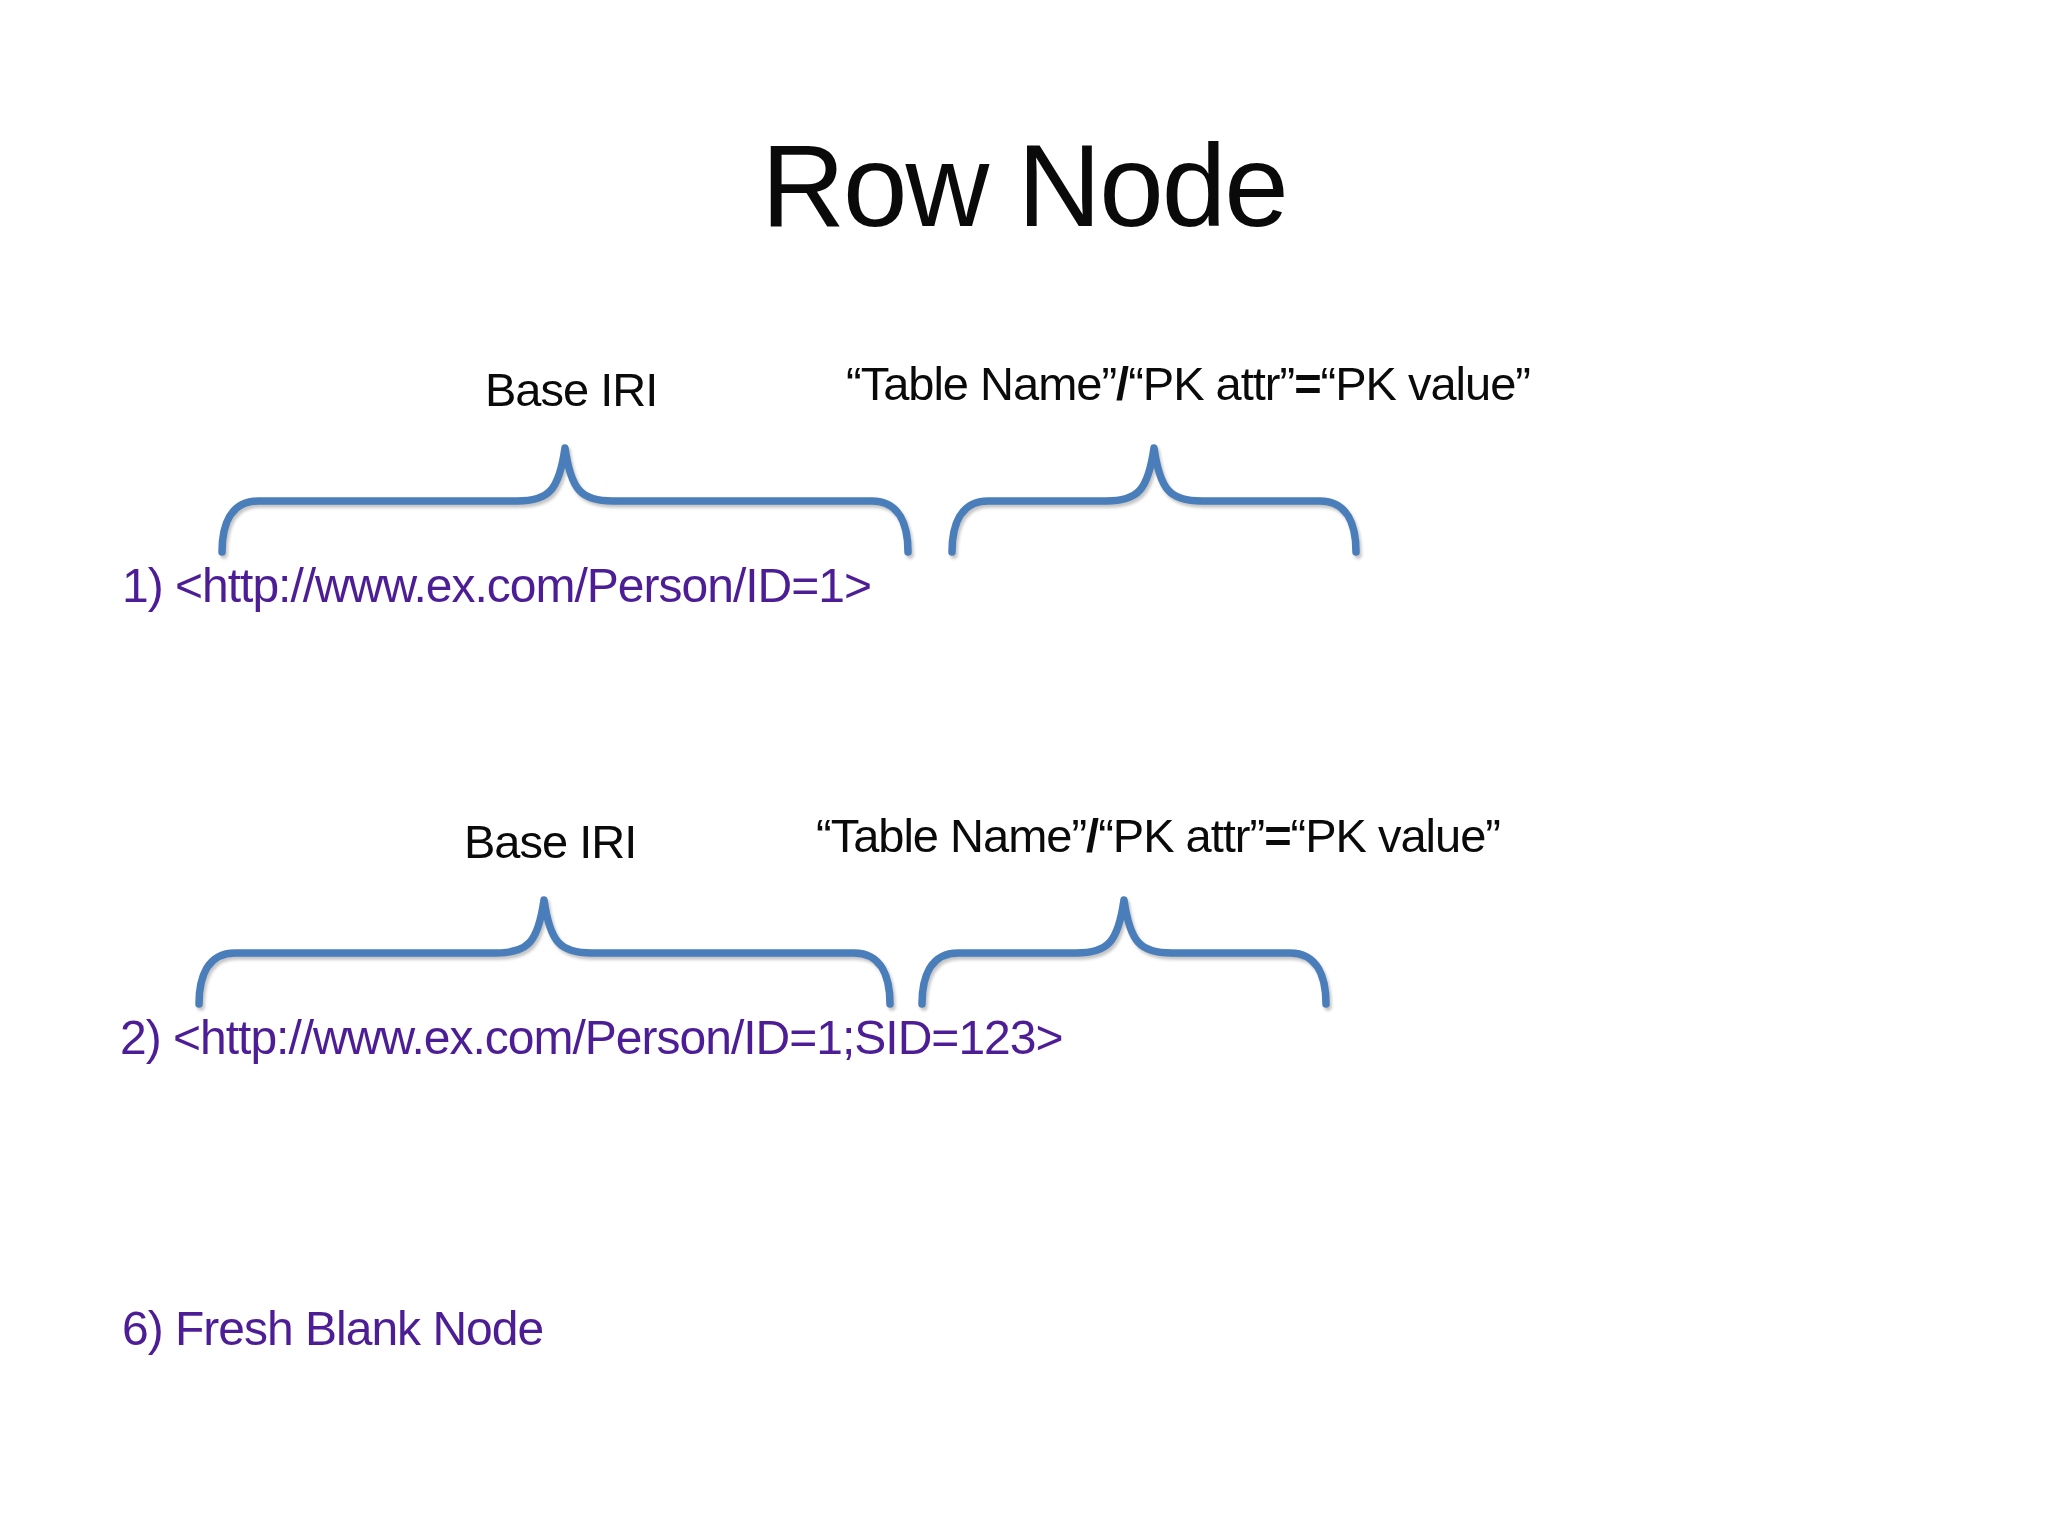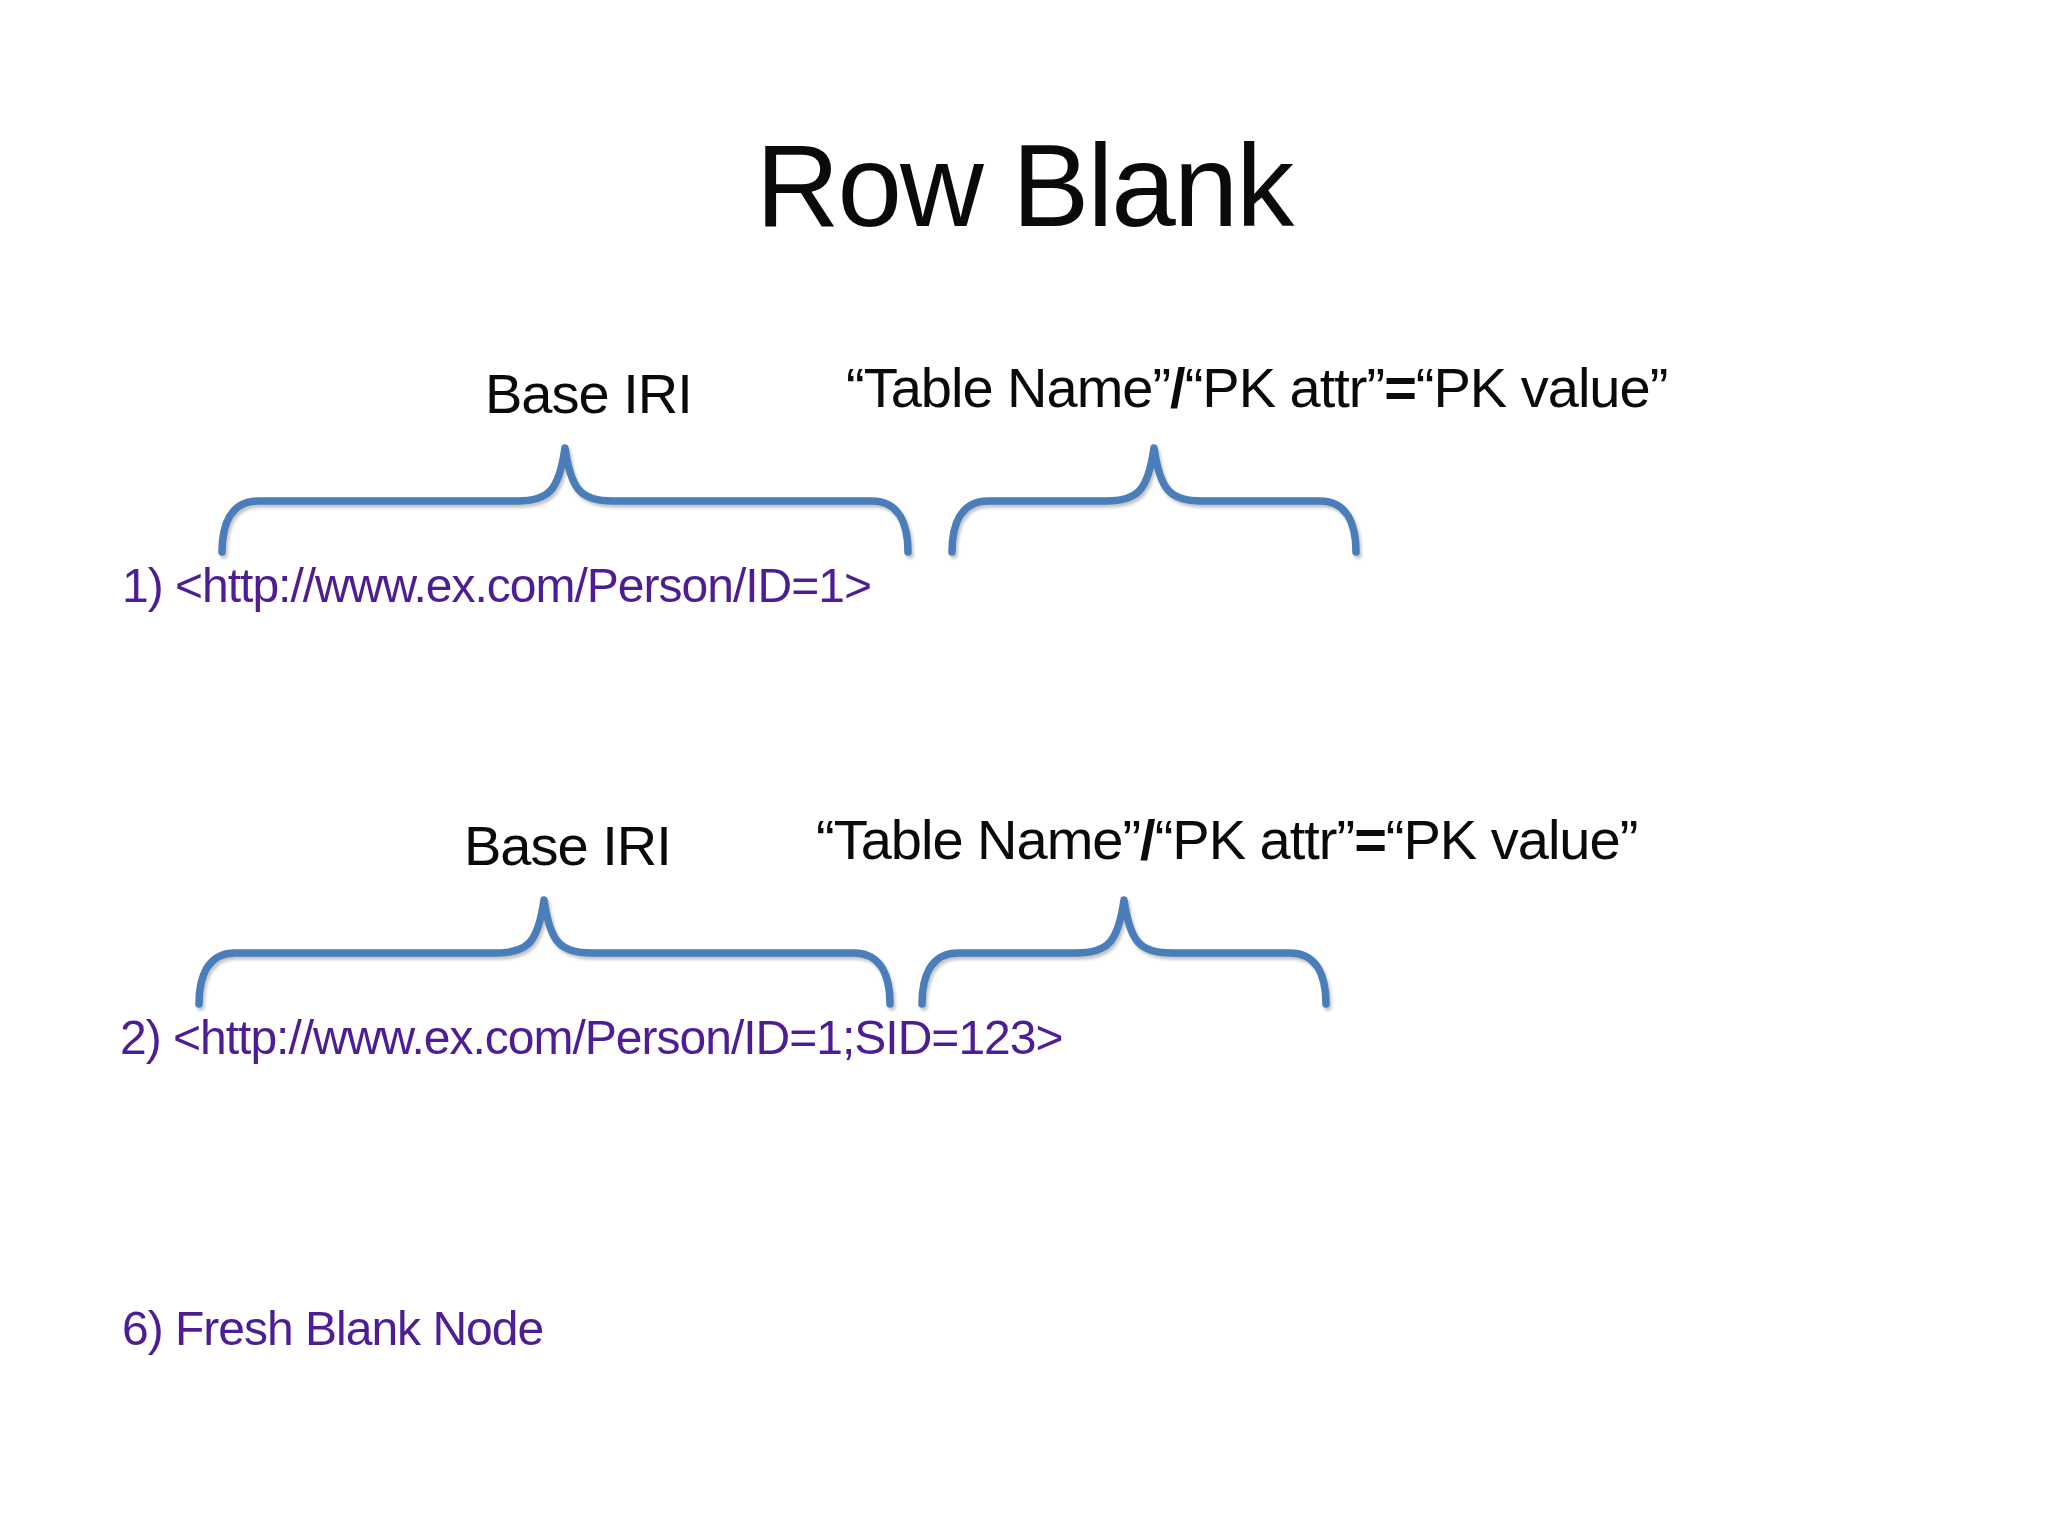--- a/index.html
+++ b/index.html
@@ -22,21 +22,21 @@
     left: 0;
     width: 2048px;
     text-align: center;
     font-size: 116px;
     line-height: 1;
     letter-spacing: -2px;
     color: #0a0a0a;
     white-space: nowrap;
   }
   .group-label {
-    font-size: 56px;
+    font-size: 47px;
     line-height: 1;
     letter-spacing: -1px;
     white-space: nowrap;
     color: #0a0a0a;
   }
   .group-label .b { font-weight: bold; }
   .example-text {
     font-size: 48px;
     line-height: 1;
     letter-spacing: -1px;
@@ -53,21 +53,21 @@
     stroke-width: 7.5;
     stroke-linecap: round;
     stroke-linejoin: round;
   }
 </style>
 </head>
 <body>
 
 <div class="slide">
 
-  <div class="abs slide-title">Row Blank</div>
+  <div class="abs slide-title">Row Node</div>
 
   <div>
     <div class="abs group-label" style="left:485px; top:366px;">Base IRI</div>
 
     <div class="abs group-label" style="left:846px; top:360px;"><span>“Table Name”</span><span class="b">/</span><span>“PK attr”</span><span class="b">=</span><span>“PK value”</span></div>
 
     <svg class="abs brace-svg" style="left:218px; top:444px;" width="694" height="112" viewBox="0 0 694 112">
       <path stroke="#4a7ebb" d="M 4 108 C 4 82 12 57 40 57 L 299 57 C 331 57 341 46 347 4 C 353 46 363 57 395 57 L 654 57 C 682 57 690 82 690 108"></path>
     </svg>
 

